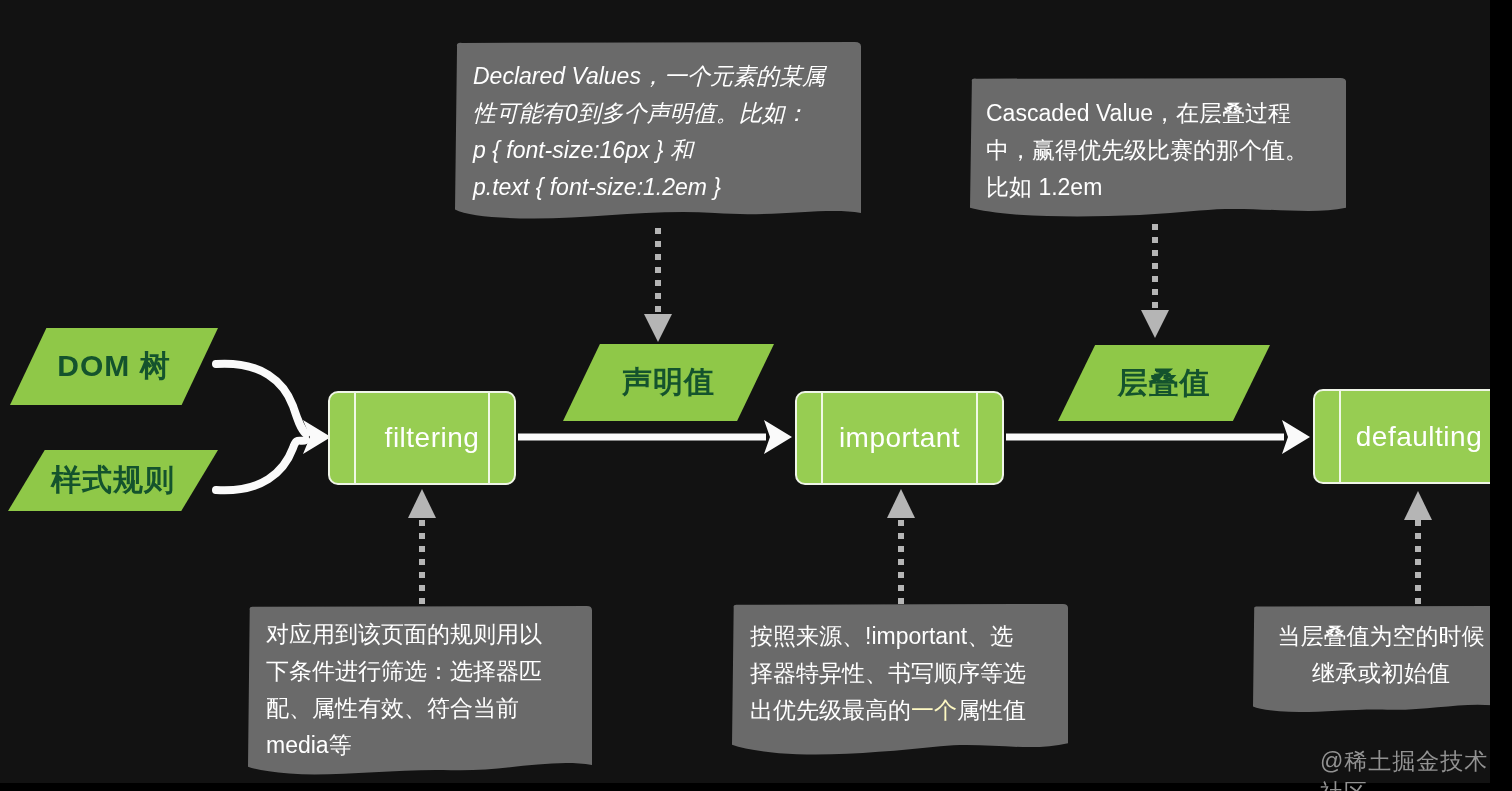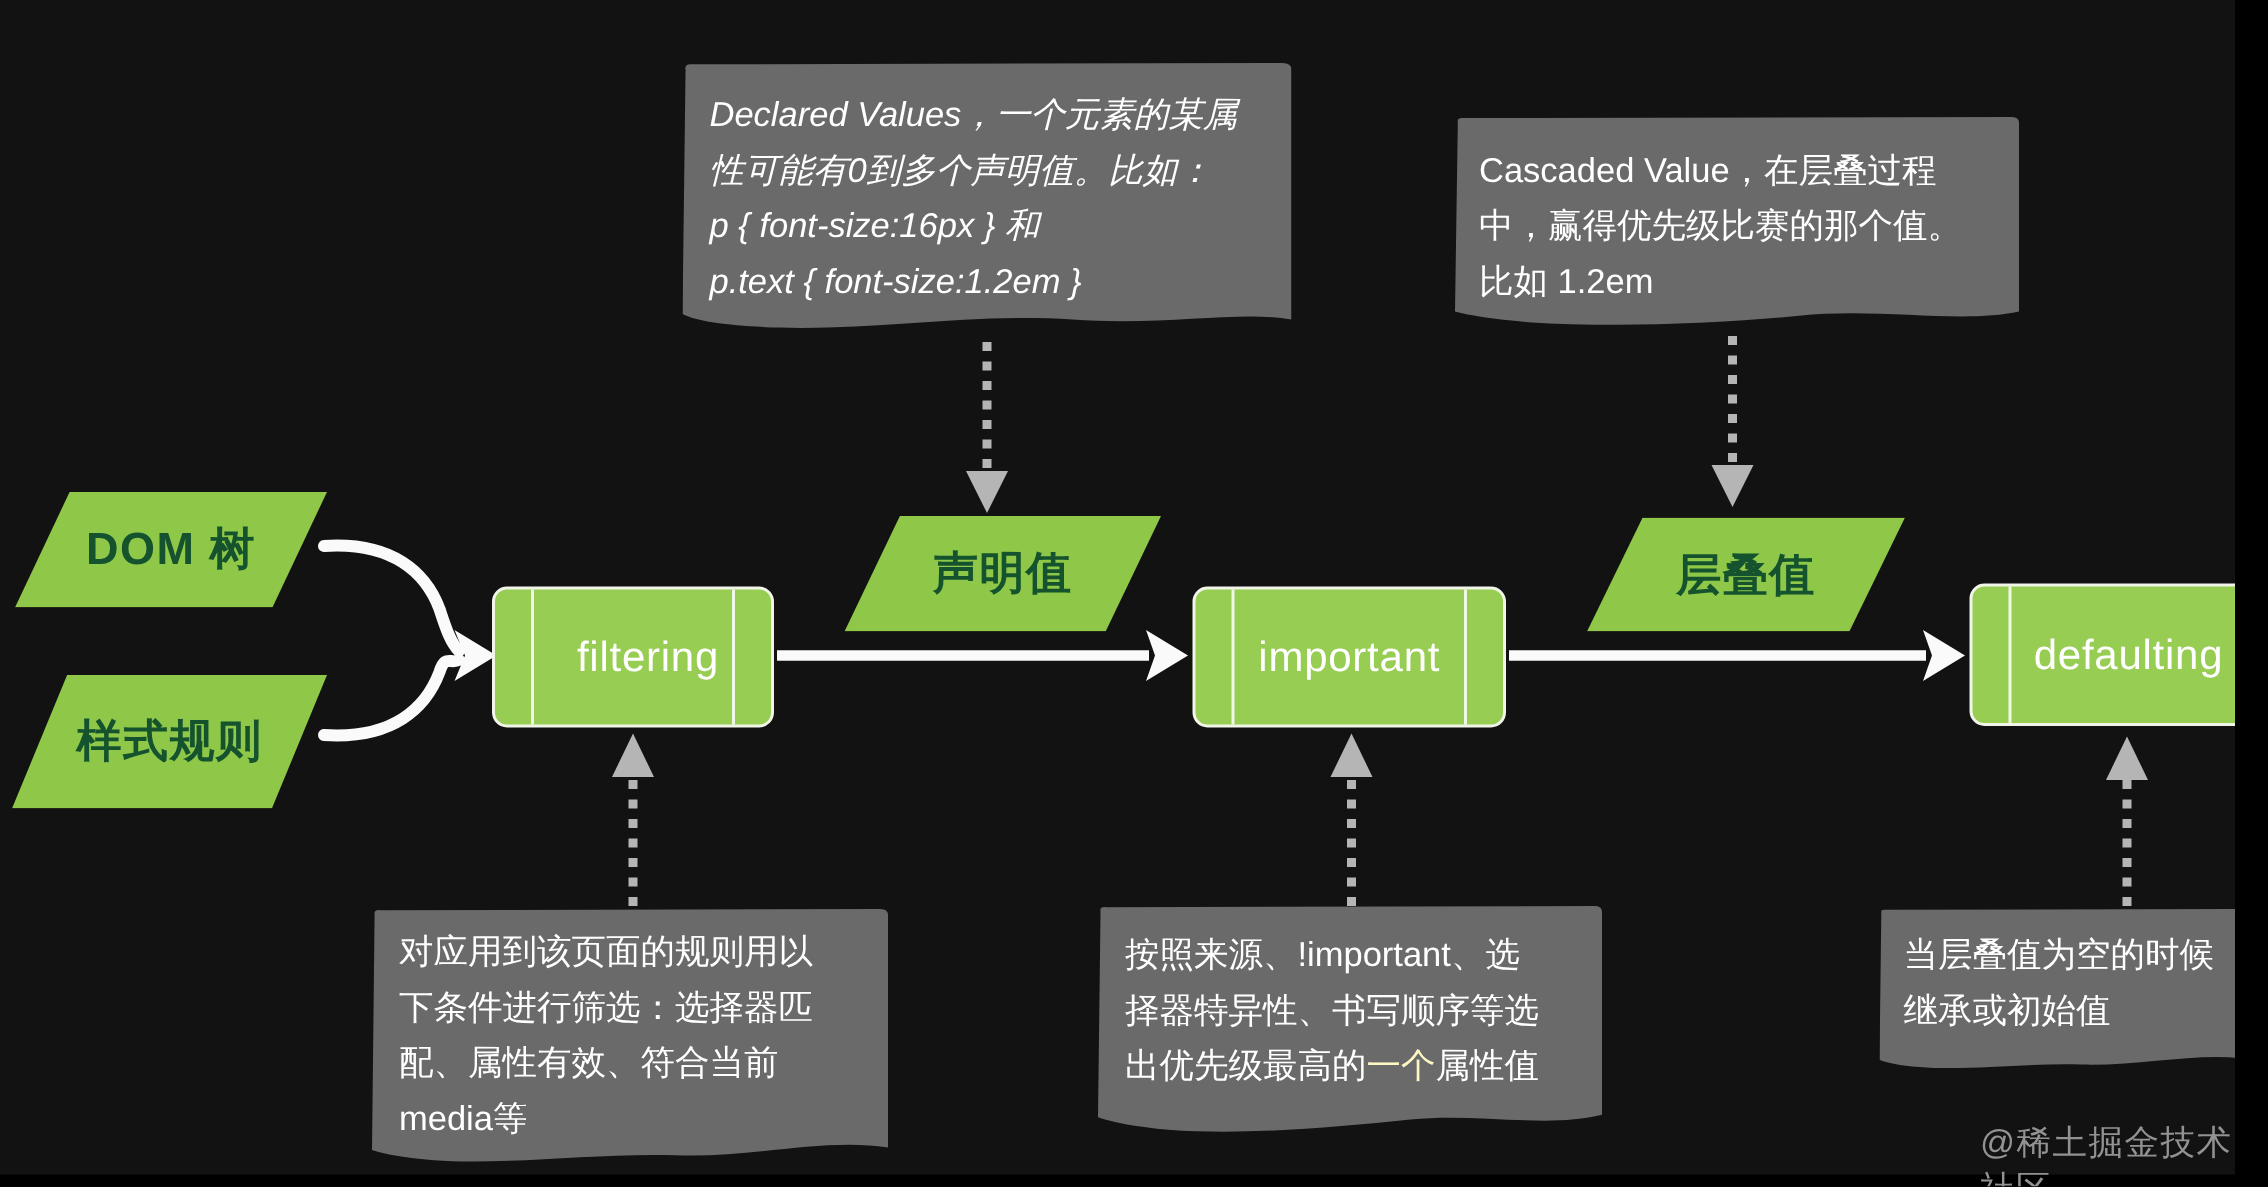--- a/index.html
+++ b/index.html
@@ -18,33 +18,33 @@
     font-size:23px;line-height:37px;white-space:pre;
   }
   #callout-declared{left:455px;top:42px;width:406px;height:180px;}
   #callout-declared .txt{padding:16px 0 0 18px;font-style:italic;}
   #callout-cascaded{left:970px;top:78px;width:376px;height:141px;}
   #callout-cascaded .txt{padding:17px 0 0 16px;}
   #callout-filtering-note{left:248px;top:606px;width:344px;height:171px;}
   #callout-filtering-note .txt{padding:10px 0 0 18px;}
   #callout-cascading-note{left:732px;top:604px;width:336px;height:153px;}
   #callout-cascading-note .txt{padding:14px 0 0 18px;}
-  #callout-defaulting-note{left:1253px;top:606px;width:240px;height:108px;}
+  #callout-defaulting-note{left:1253px;top:606px;width:240px;height:108px;text-align:center;}
   #callout-defaulting-note .txt{padding:12px 0 0 16px;}
   .hl{color:#fef9c3;}
   
   .para{
     position:absolute;z-index:4;
     background:#8fc848;
     clip-path:polygon(17.5% 0,100% 0,82.5% 100%,0 100%);
     display:flex;align-items:center;justify-content:center;
     color:#14532d;font-size:30px;font-weight:700;letter-spacing:1px;
   }
   #para-dom{left:10px;top:328px;width:208px;height:77px;}
-  #para-style{left:8px;top:450px;width:210px;height:89px;align-items:center;}
+  #para-style{left:8px;top:450px;width:210px;height:61px;align-items:center;}
   #para-declared{left:563px;top:344px;width:211px;height:77px;}
   #para-cascaded{left:1058px;top:345px;width:212px;height:76px;}
   
   .pbox{
     position:absolute;z-index:4;
     background:#97cd52;
     border:2px solid #f0f5e8;border-radius:10px;
     display:flex;align-items:center;justify-content:center;
     color:#fff;font-size:28px;letter-spacing:.5px;
     box-sizing:border-box;

